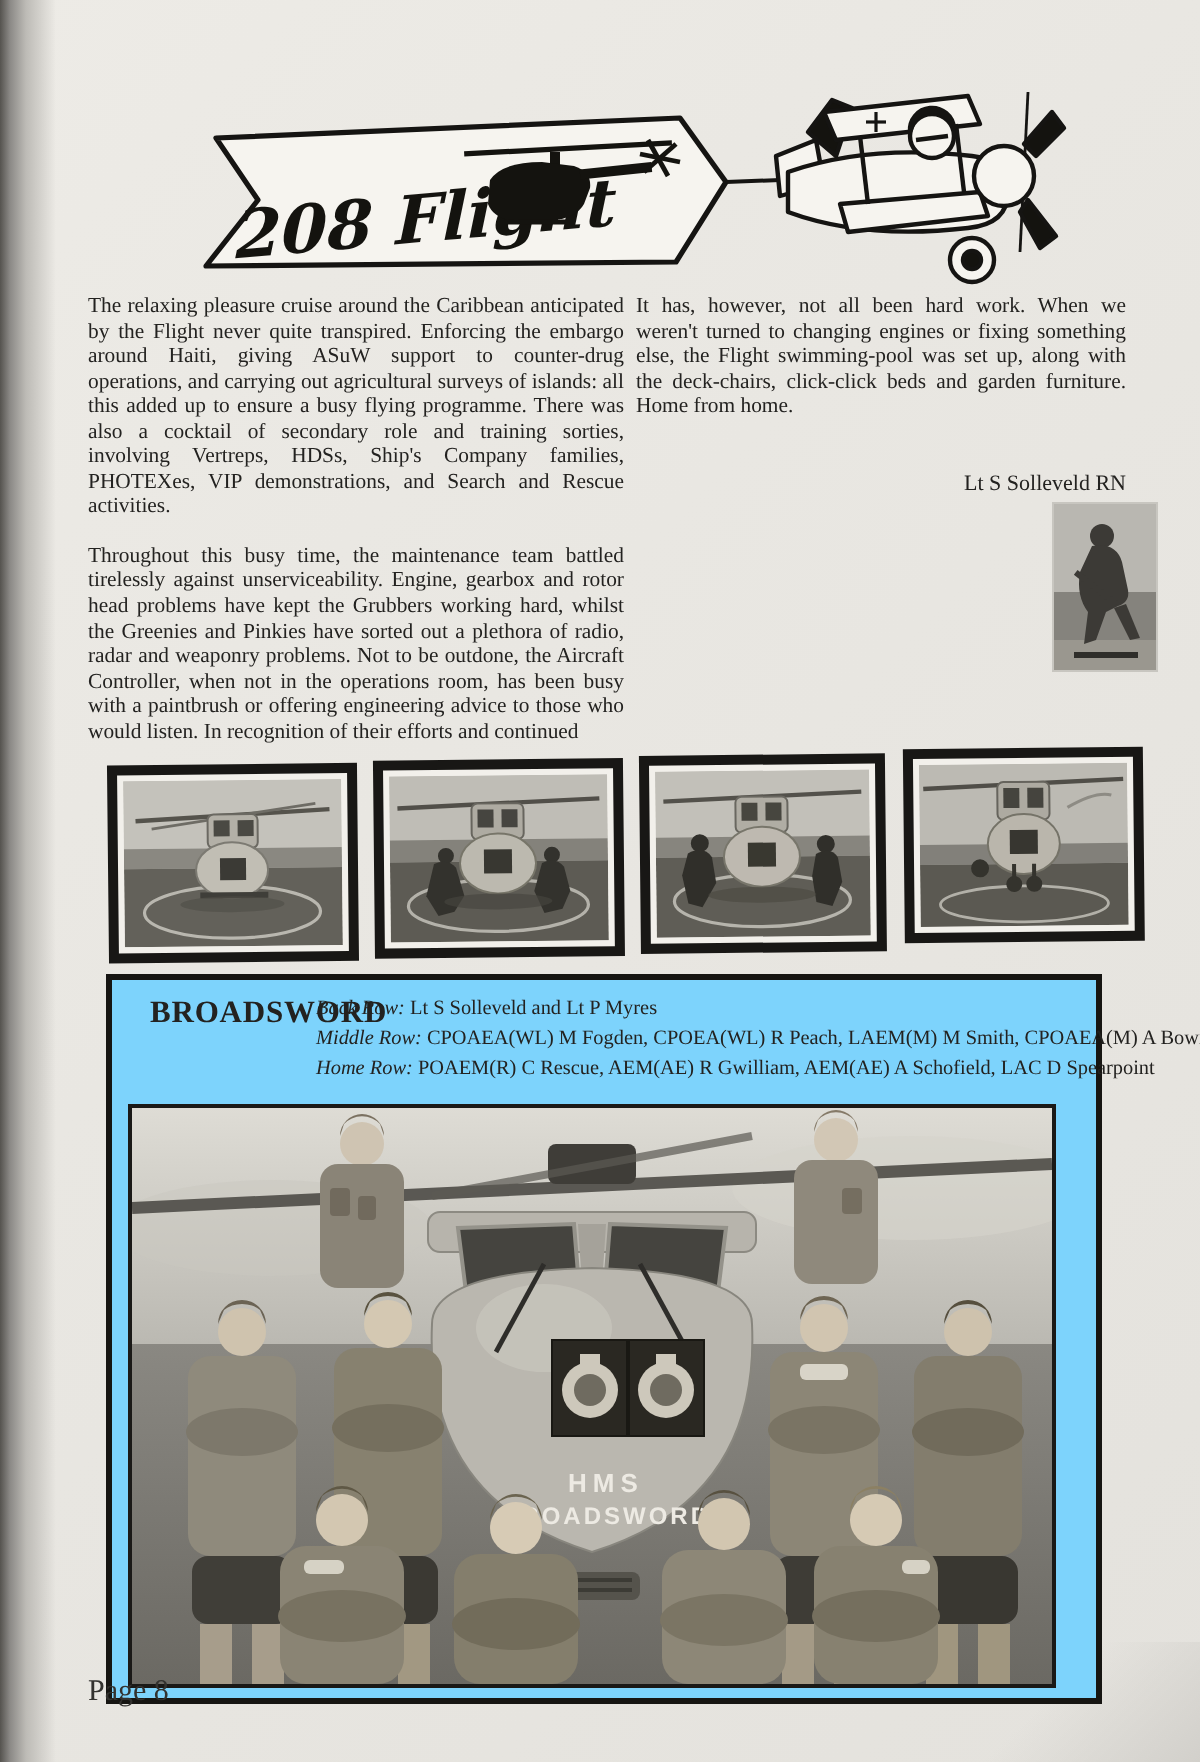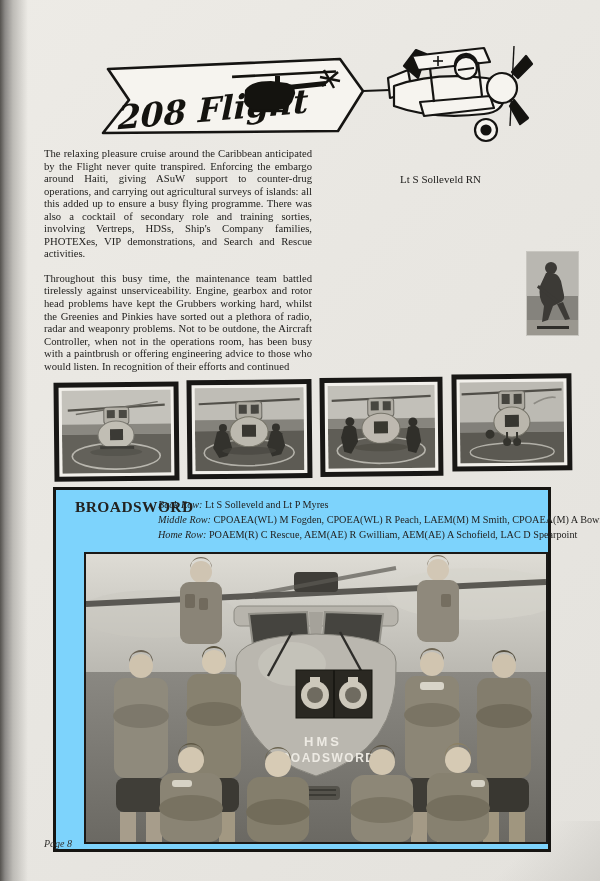--- a/index.html
+++ b/index.html
@@ -33,21 +33,21 @@
   
   .col{
     position:absolute;
     font-size:10.7px;line-height:12.55px;
     text-align:justify;
   }
   .col p{margin:0 0 12px 0;}
   .col-left{left:44px;top:147px;width:268px;}
   .col-right{left:318px;top:147px;width:245px;}
   .para-narrow{width:204px;}
-  .signatures{margin-top:24px;font-size:11px;line-height:16px;text-align:center;}
+  .signatures{margin-top:24px;font-size:11px;line-height:16px;text-align:right;}
   .golfer{
     position:absolute;left:527px;top:252px;width:51px;height:83px;
     box-shadow:0 0 0 1px #c8c6c0;
   }
   
   .strip{
     position:absolute;left:50px;top:376px;width:532px;height:110px;
     transform:rotate(-0.6deg);
   }
   .frame{
@@ -66,30 +66,30 @@
   .flight-title{
     position:absolute;left:19px;top:6px;
     font-size:15.5px;font-weight:bold;line-height:21px;letter-spacing:.4px;
   }
   .flight-rows{
     position:absolute;left:102px;top:7px;
     font-size:10.2px;line-height:15px;white-space:nowrap;
   }
   .cap-label{font-style:italic;margin-top:16px;}
   .group-photo{
-    position:absolute;left:28px;top:62px;width:460px;height:288px;
+    position:absolute;left:8px;top:62px;width:460px;height:288px;
     border:2px solid #1a1917;background:#9b9993;text-align:center;
   }
   .group-photo svg{display:block;}
   .stencil{
     font-family:"Liberation Sans", sans-serif;font-weight:bold;
   }
   .page-num{
     position:absolute;left:44px;top:838px;
-    font-style:italic;font-size:10px;color:#33322f;
+    font-size:15px;color:#33322f;
   }
 </style>
 </head>
 <body>
 
 <div class="paper"></div>
 <div class="binding-line"></div>
 <div class="binding"></div>
 <div class="corner-shade"></div>
 
@@ -139,20 +139,21 @@
     <line x1="351" y1="35" x2="361" y2="35" stroke-width="1.6"></line>
   </g>
 </svg>
 
 <div class="col col-left">
   <p>The relaxing pleasure cruise around the Caribbean anticipated by the Flight never quite transpired.  Enforcing the embargo around Haiti, giving ASuW support to counter-drug operations, and carrying out agricultural surveys of islands: all this added up to ensure a busy flying programme.  There was also a cocktail of secondary role and training sorties, involving Vertreps, HDSs, Ship's Company families, PHOTEXes, VIP demonstrations, and Search and Rescue activities.</p>
   <p>Throughout this busy time, the maintenance team battled tirelessly against unserviceability.  Engine, gearbox and rotor head problems have kept the Grubbers working hard, whilst the Greenies and Pinkies have sorted out a plethora of radio, radar and weaponry problems.  Not to be outdone, the Aircraft Controller, when not in the operations room, has been busy with a paintbrush or offering engineering advice to those who would listen.  In recognition of their efforts and continued</p>
 </div>
 
 <div class="col col-right">
+  <p>It has, however, not all been hard work.  When we weren't turned to changing engines or fixing something else, the Flight swimming-pool was set up, along with the deck-chairs, click-click beds and garden furniture. Home from home.</p>
   <div class="signatures">
     <div>Lt S Solleveld RN</div>
   </div>
 </div>
 
 <div class="golfer">
   <svg width="51" height="83" viewBox="0 0 51 83">
     <rect width="51" height="83" fill="#a9a7a1"></rect>
     <rect y="0" width="51" height="44" fill="#b9b7b1"></rect>
     <rect y="44" width="51" height="24" fill="#85837d"></rect>

